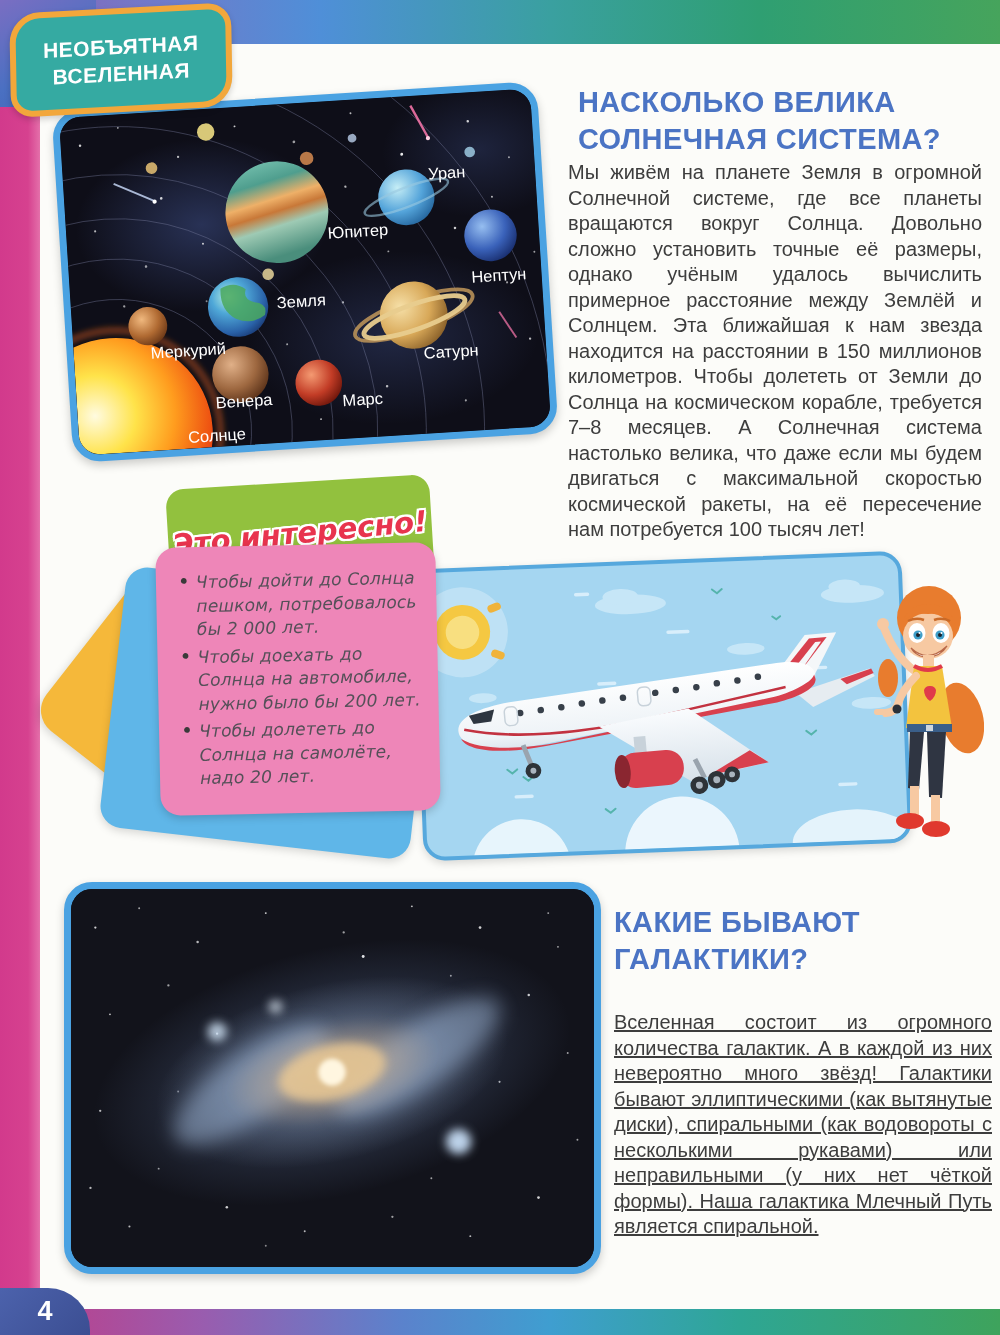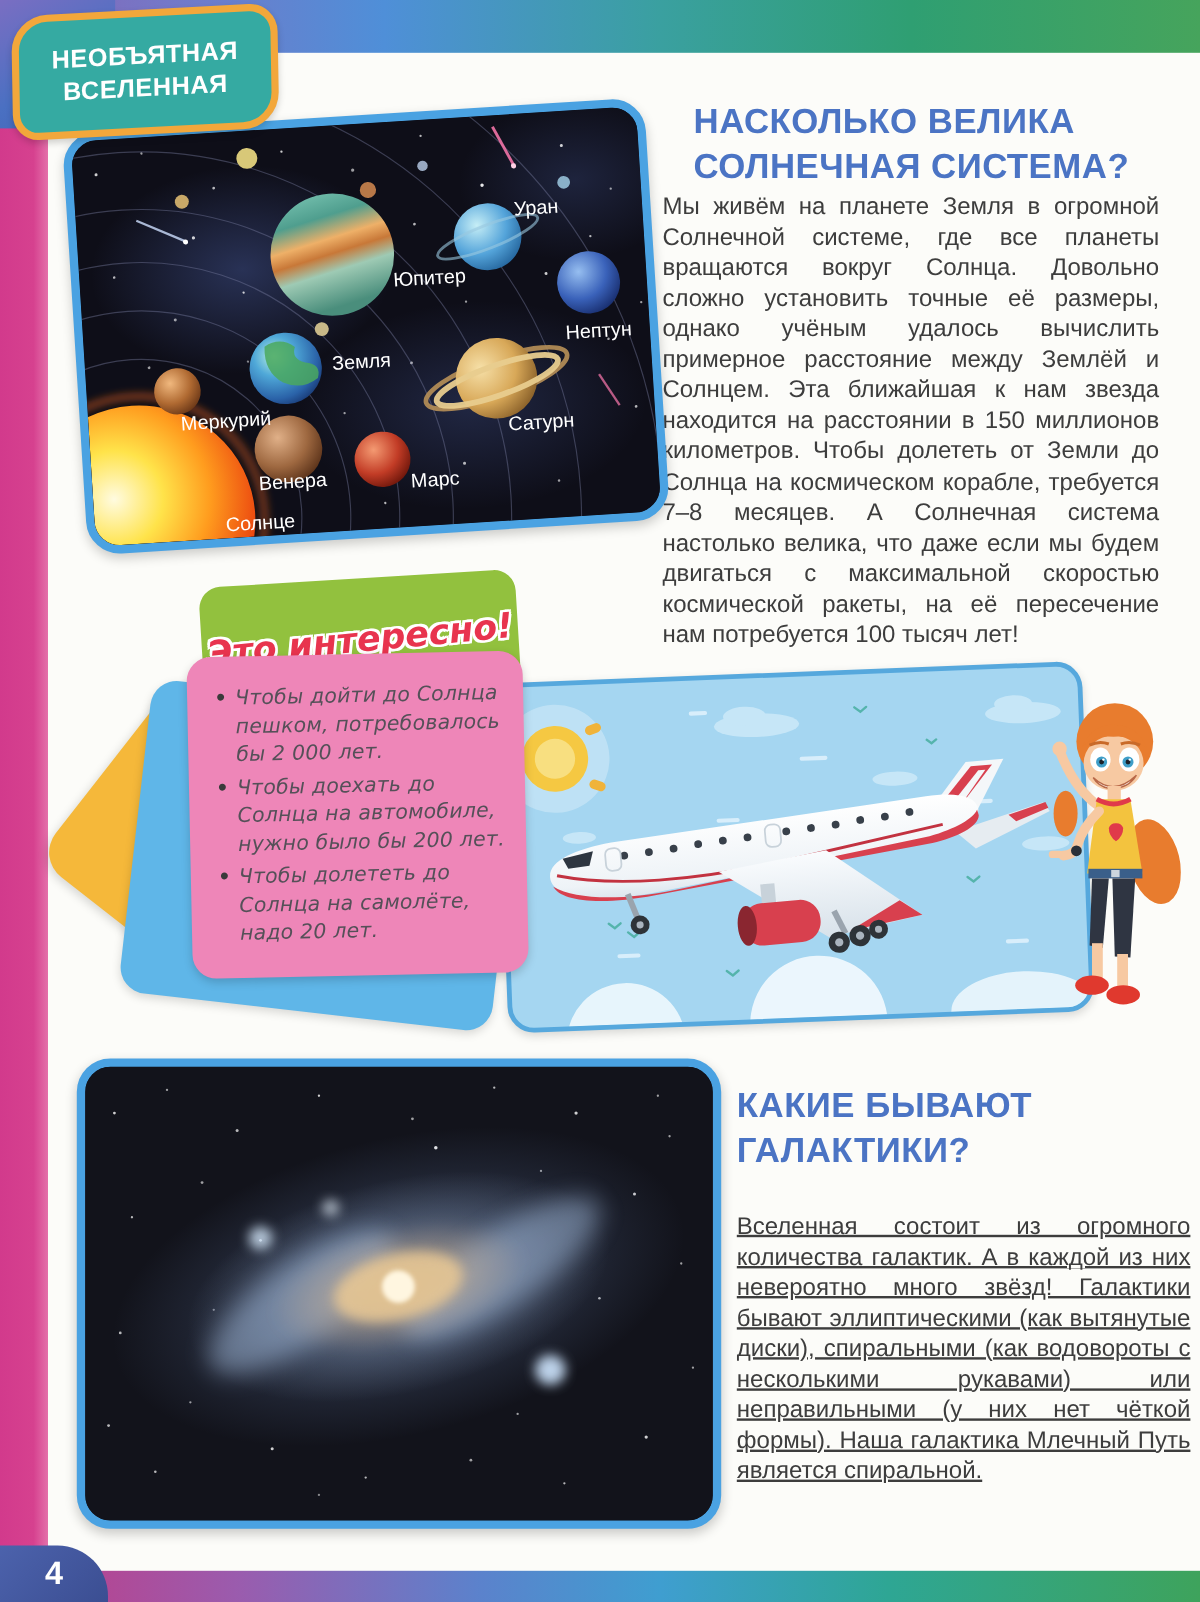--- a/index.html
+++ b/index.html
@@ -62,21 +62,21 @@
   .h-blue {
     position:absolute; color:#4b74c4; font-weight:bold;
     font-size:29px; line-height:37px; letter-spacing:.4px; z-index:3;
   }
   .title-1 { left:578px; top:84px;  width:425px; }
   .title-2 { left:614px; top:904px; width:385px; }
   .body-text {
     position:absolute; color:#3d3d3d; font-size:20px; line-height:25.5px;
     text-align:justify; z-index:3;
   }
-  .para-1 { left:552px; top:160px;  width:414px; }
+  .para-1 { left:568px; top:160px;  width:414px; }
   .para-2 { left:614px; top:1010px; width:378px;text-decoration:underline; }
   
   .card { position:absolute; border-radius:20px; }
   .card-green {
     left:168px; top:482px; width:264px; height:102px; z-index:5;
     background:#92c13e; transform:rotate(-3.5deg); border-radius:18px;
     display:flex; align-items:center; justify-content:center;
   }
   .fun-title {
     font-family:"DejaVu Sans", sans-serif; font-style:italic; font-weight:bold;

